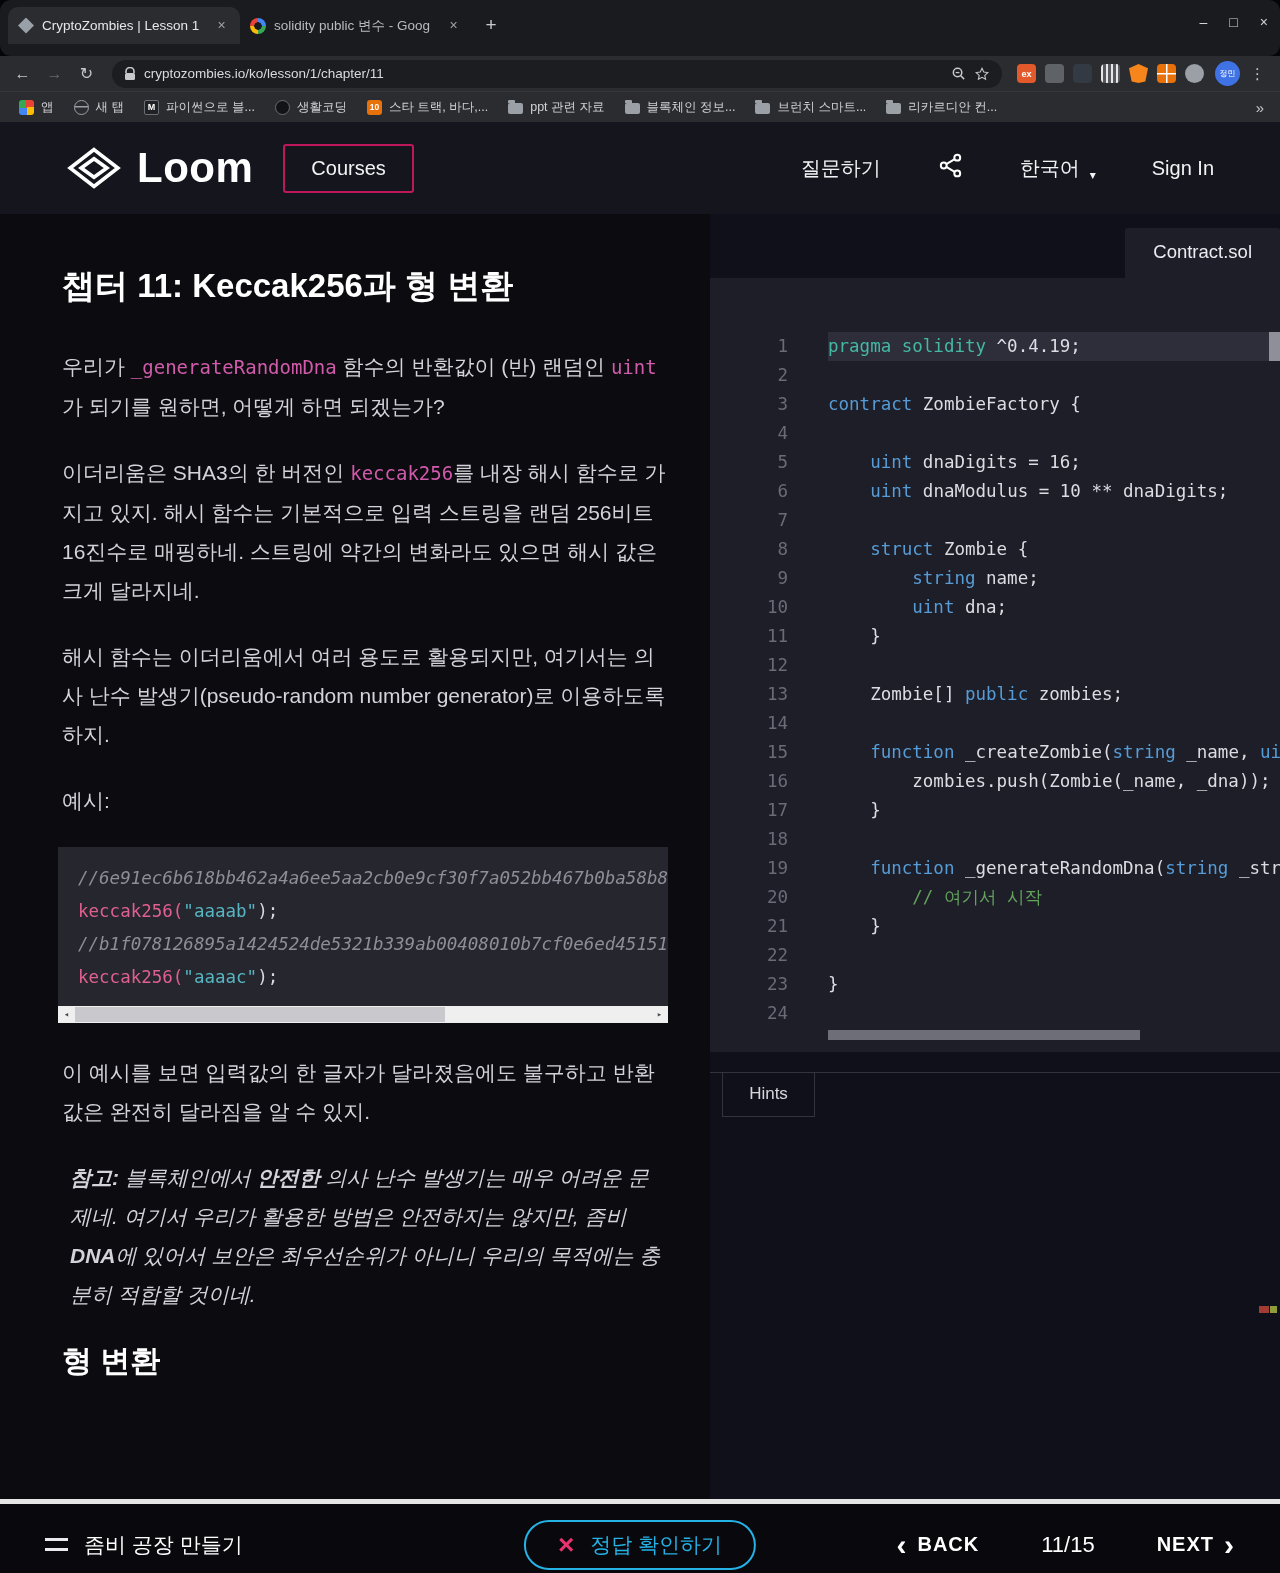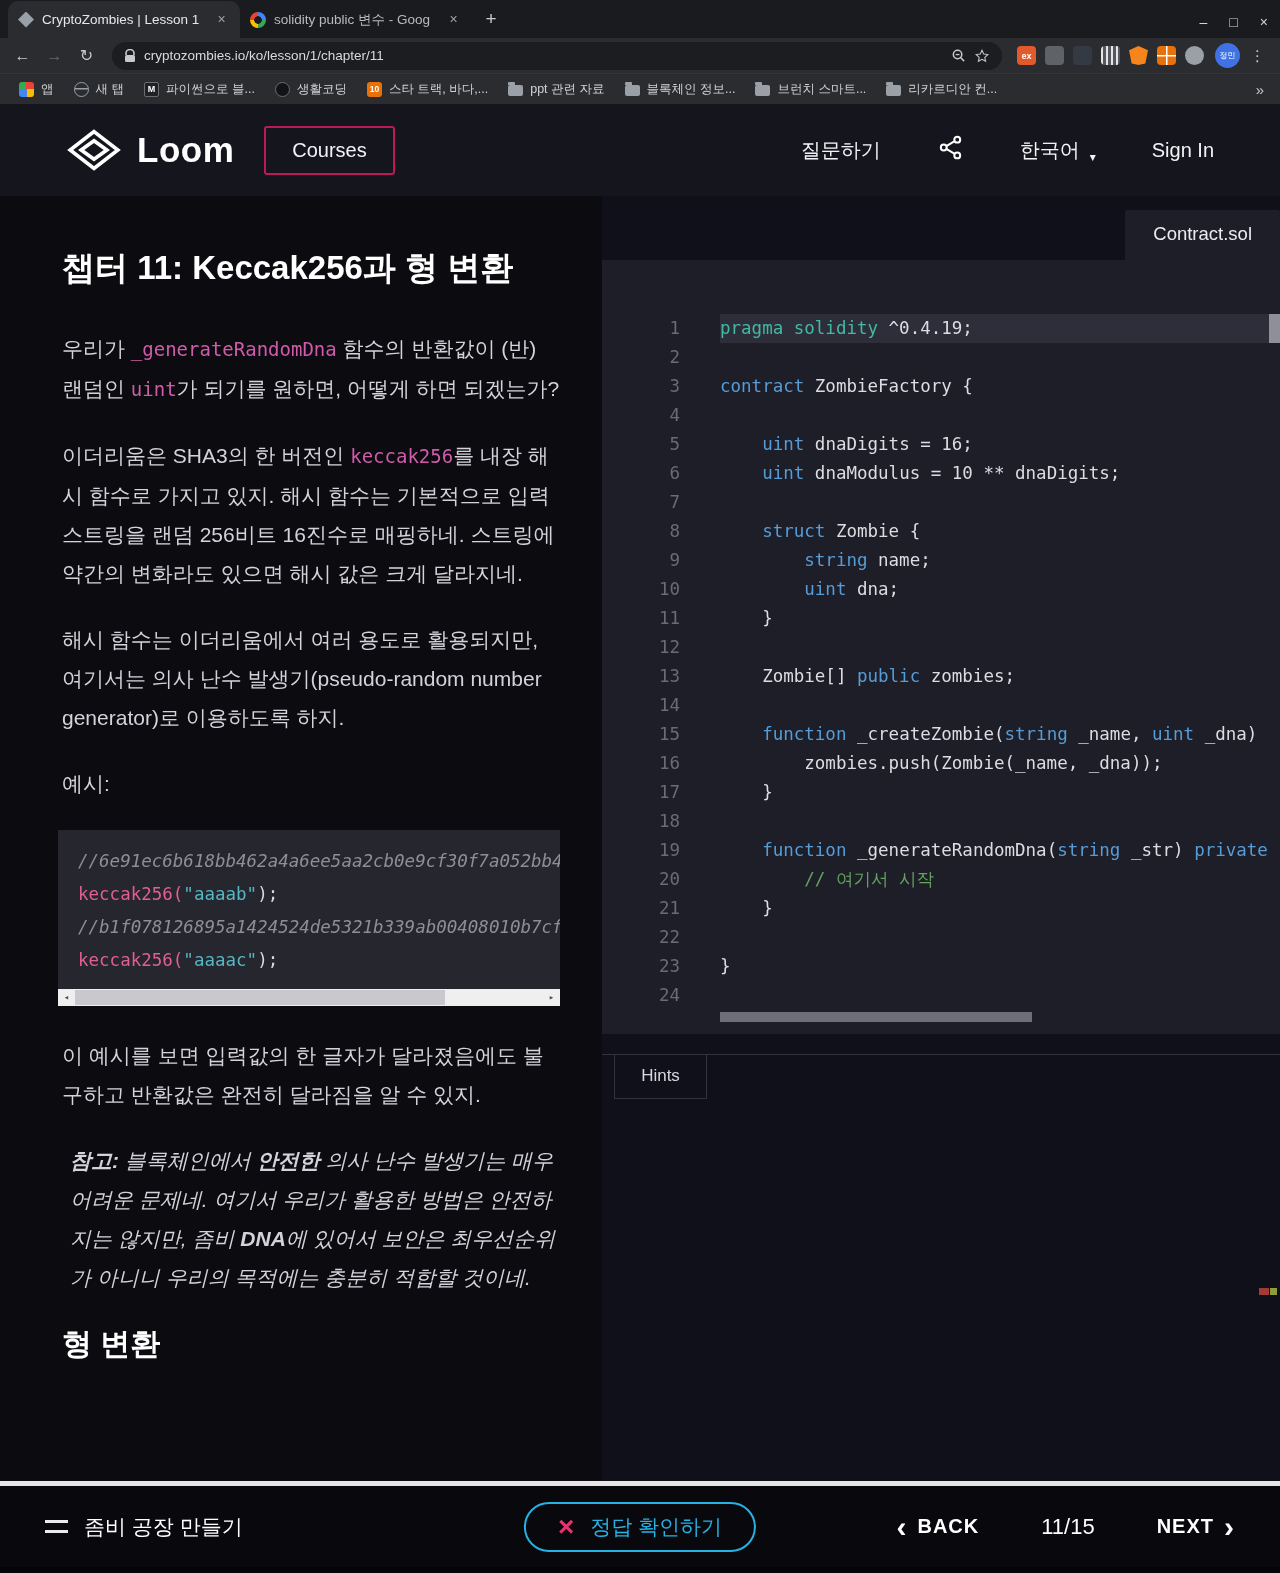--- a/index.html
+++ b/index.html
@@ -5,21 +5,21 @@
   * { box-sizing: border-box; margin: 0; padding: 0; }
   html,body { background:#050508; }
   body {
     width:1280px; height:1573px; overflow:hidden;
     font-family:"Liberation Sans","DejaVu Sans",sans-serif;
     -webkit-font-smoothing:antialiased;
   }
   .window { width:1280px; height:1573px; display:flex; flex-direction:column; }
 
   
-  .tabstrip { height:38px; background:#1a1b1e; display:flex; align-items:flex-end; padding:0 8px; position:relative; flex:none; }
+  .tabstrip { height:56px; background:#1a1b1e; display:flex; align-items:flex-end; padding:12px 8px; position:relative; flex:none;border-radius:11px; }
   .tabs { display:flex; align-items:flex-end; }
   .tab { height:37px; width:232px; display:flex; align-items:center; gap:8px; padding:0 10px; border-radius:10px 10px 0 0; font-size:13.5px; color:#b9babd; }
   .tab.active { background:#2b2c30; color:#e7e7e9; }
   .tab-title { flex:1; white-space:nowrap; overflow:hidden; }
   .tab-close { width:17px; height:17px; line-height:16px; text-align:center; border-radius:50%; color:#9fa0a3; font-size:14px; flex:none; }
   .favicon { width:16px; height:16px; flex:none; }
   .favicon.cz { background:#9aa0a8; clip-path:polygon(50% 0,100% 50%,50% 100%,0 50%); }
   .favicon.google { border-radius:50%; background:
       radial-gradient(circle at center,#1a1b1e 0 3.5px,transparent 4px),
       conic-gradient(#4285f4 0 25%,#34a853 25% 50%,#fbbc05 50% 75%,#ea4335 75% 100%); }
@@ -56,29 +56,29 @@
   .bm-medium { background:#202124; border:1px solid #6a6d72; font-size:9px; border-radius:2px; }
   .bm-dot { background:#121316; border:1px solid #6a6d72; border-radius:50%; }
   .bm-ten { background:#e8710a; border-radius:3px; font-size:8.5px; }
   .bm-folder { width:15px; height:11px; background:#9aa0a6; border-radius:2px; position:relative; margin-top:3px; }
   .bm-folder::before { content:""; position:absolute; top:-3px; left:0; width:7px; height:3px; background:#9aa0a6; border-radius:1px 1px 0 0; }
   .bm-overflow { margin-left:auto; color:#c6c7ca; font-size:15px; padding:0 6px; }
 
   
   .site-header { height:92px; background:#15151e; display:flex; align-items:center; padding:0 66px; flex:none; }
   .logo { width:56px; height:44px; margin-right:15px; display:flex; align-items:center; }
-  .brand { font-size:35px; font-weight:bold; color:#fff; letter-spacing:.5px; }
+  .brand { font-size:42px; font-weight:bold; color:#fff; letter-spacing:.5px; }
   .courses-btn { margin-left:30px; border:2px solid #be185d; border-radius:3px; padding:11px 26px; font-size:20px; color:#f3f3f6; }
   .header-right { margin-left:auto; display:flex; align-items:center; gap:56px; color:#f3f3f6; font-size:20px; }
   .lang { display:flex; align-items:flex-end; gap:10px; }
   .caret { font-size:12px; }
 
   
   .main { height:1285px; display:flex; background:#0b0b10; flex:none; position:relative; }
-  .content { width:602px; flex:none; height:100%; overflow:hidden; padding:50px 42px 0 62px; }
+  .content { width:710px; flex:none; height:100%; overflow:hidden; padding:50px 42px 0 62px; }
   .content h1 { font-size:33px; color:#fff; margin-bottom:38px; }
   .content p { font-size:21px; line-height:39px; color:#d3d3d9; margin-bottom:27px; }
   .inline-code { font-family:"DejaVu Sans Mono","Liberation Mono",monospace; font-size:19px; color:#d15bab; }
   .example-label { margin-bottom:8px; }
   .codeblock { background:#26262f; margin:0 0 30px -4px; padding:15px 0 0 20px; font-family:"DejaVu Sans Mono","Liberation Mono",monospace; font-size:17.5px; line-height:33px; overflow:hidden; }
   .ex-line { white-space:pre; }
   .ex-comment { color:#8e8e99; font-style:italic; }
   .ex-fn { color:#e0608f; }
   .ex-str { color:#56b6c2; }
   .ex-plain { color:#d8d8de; }

